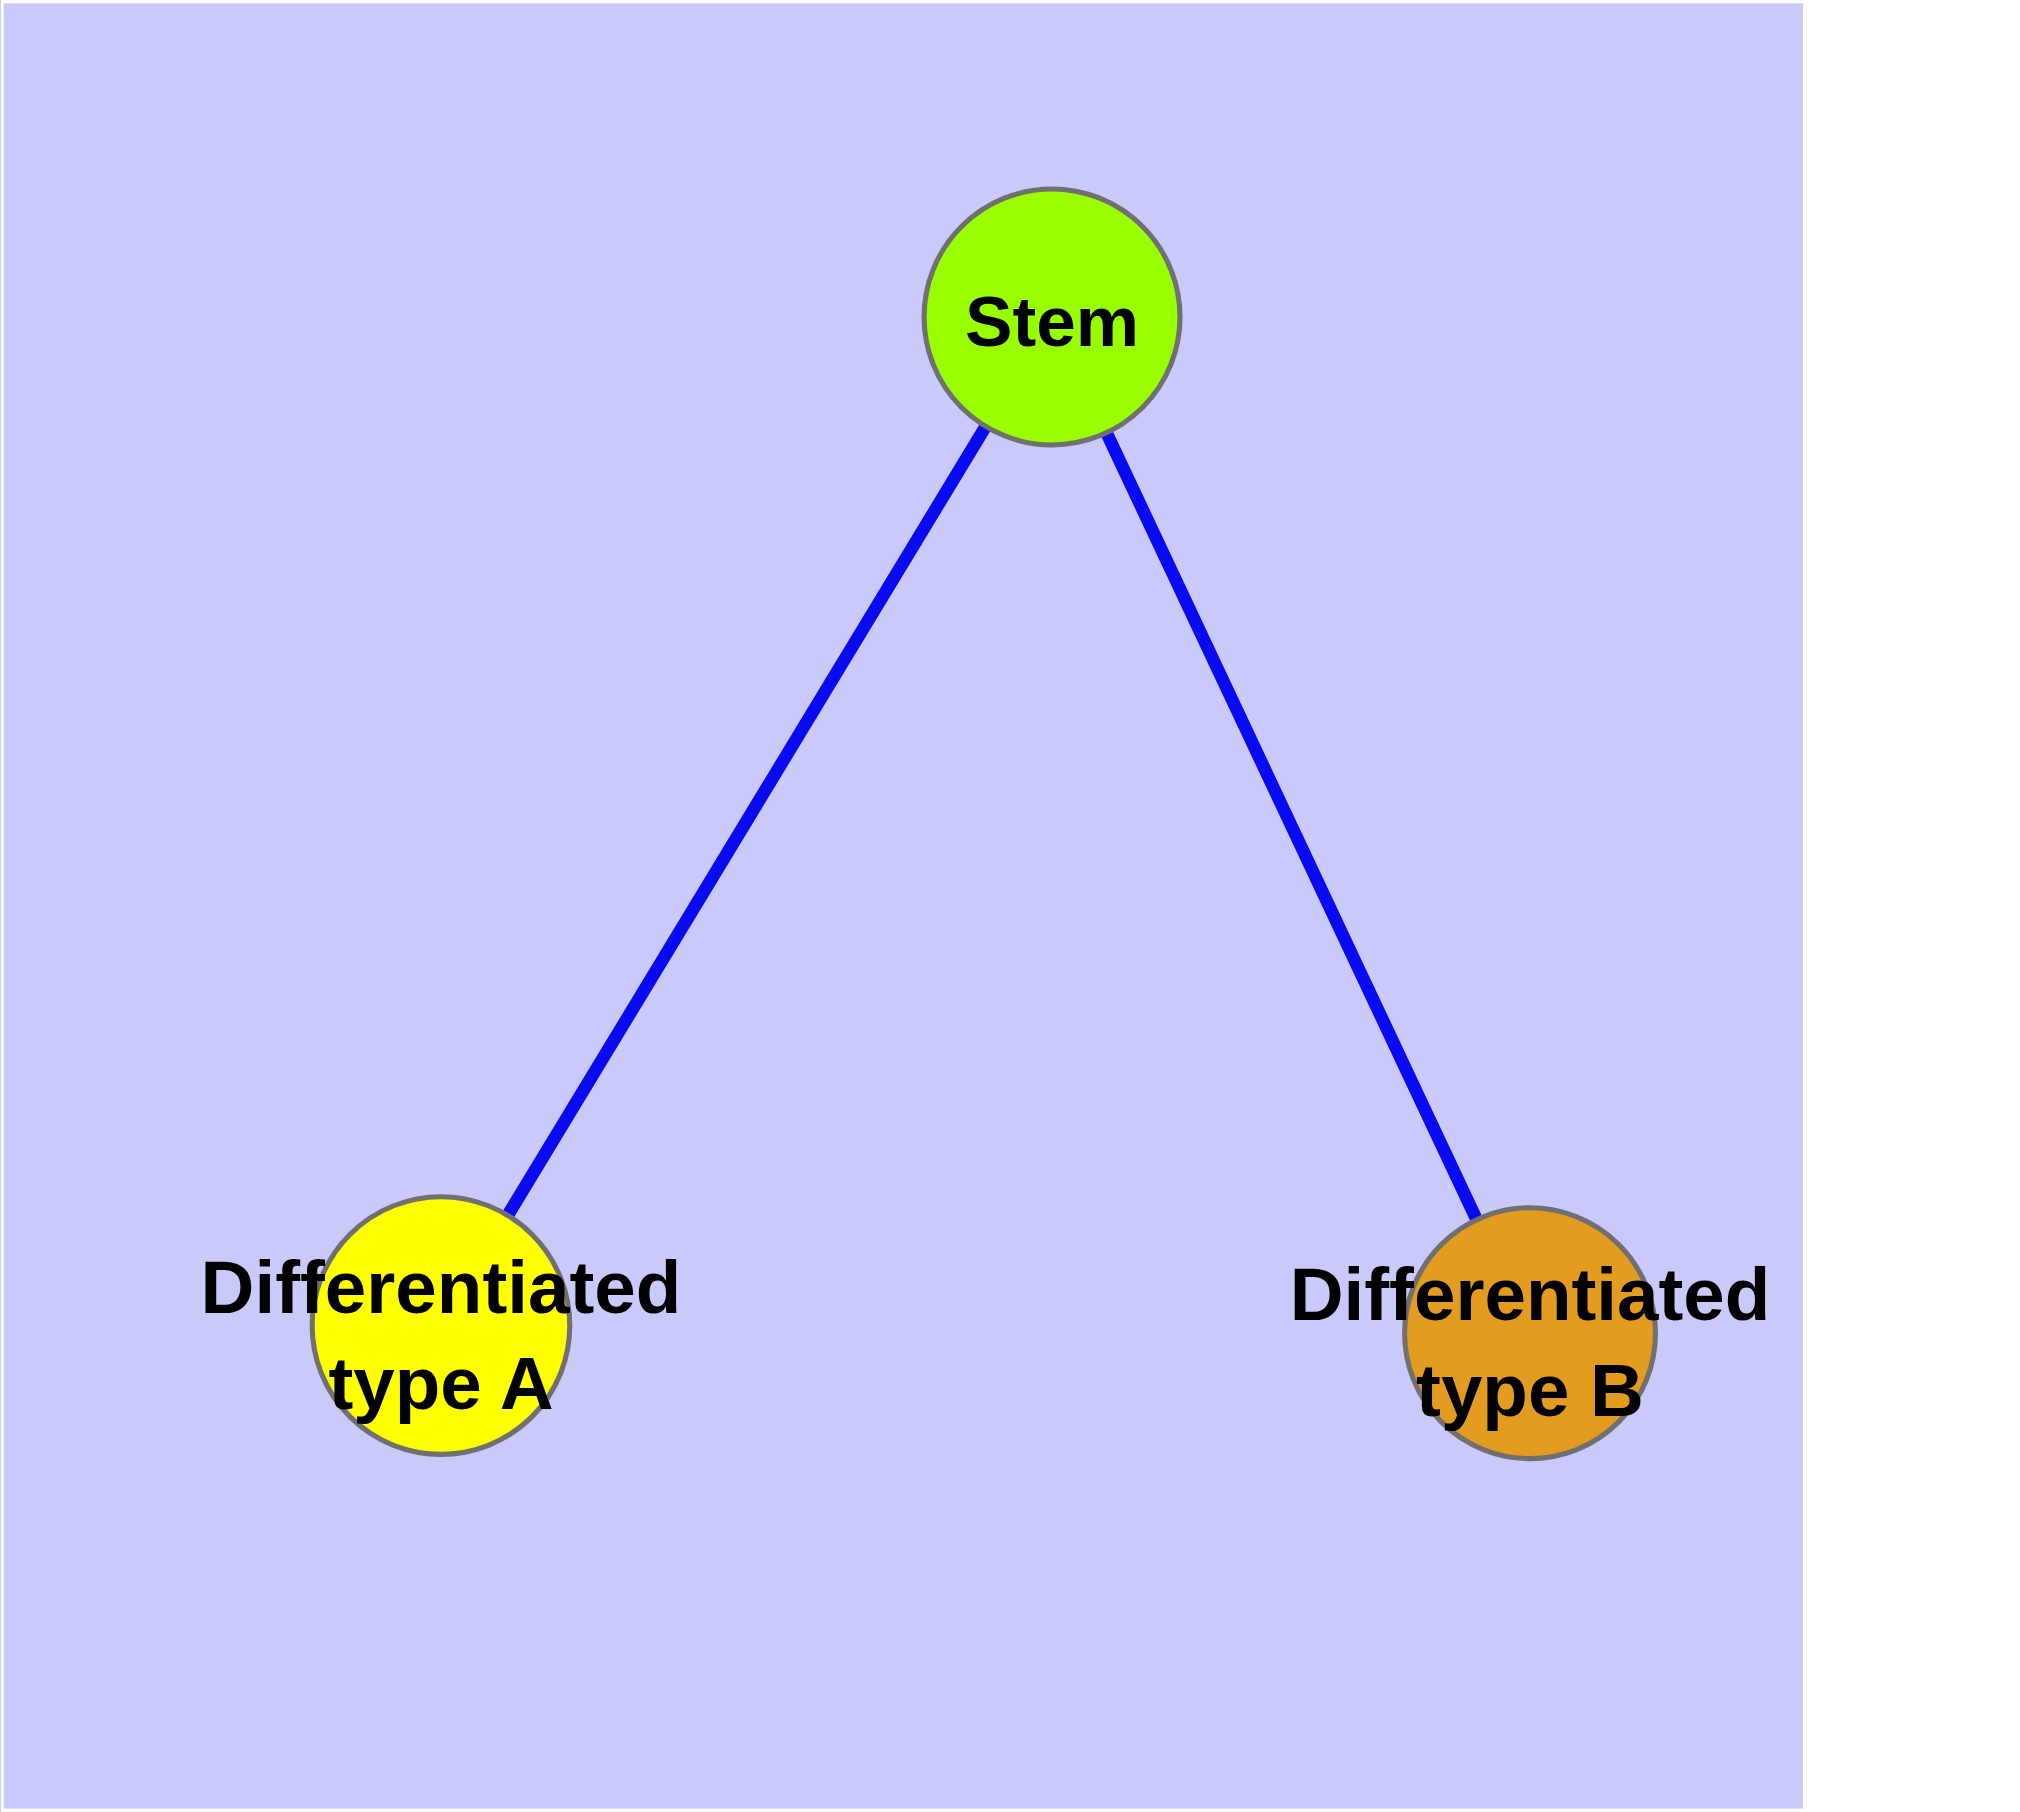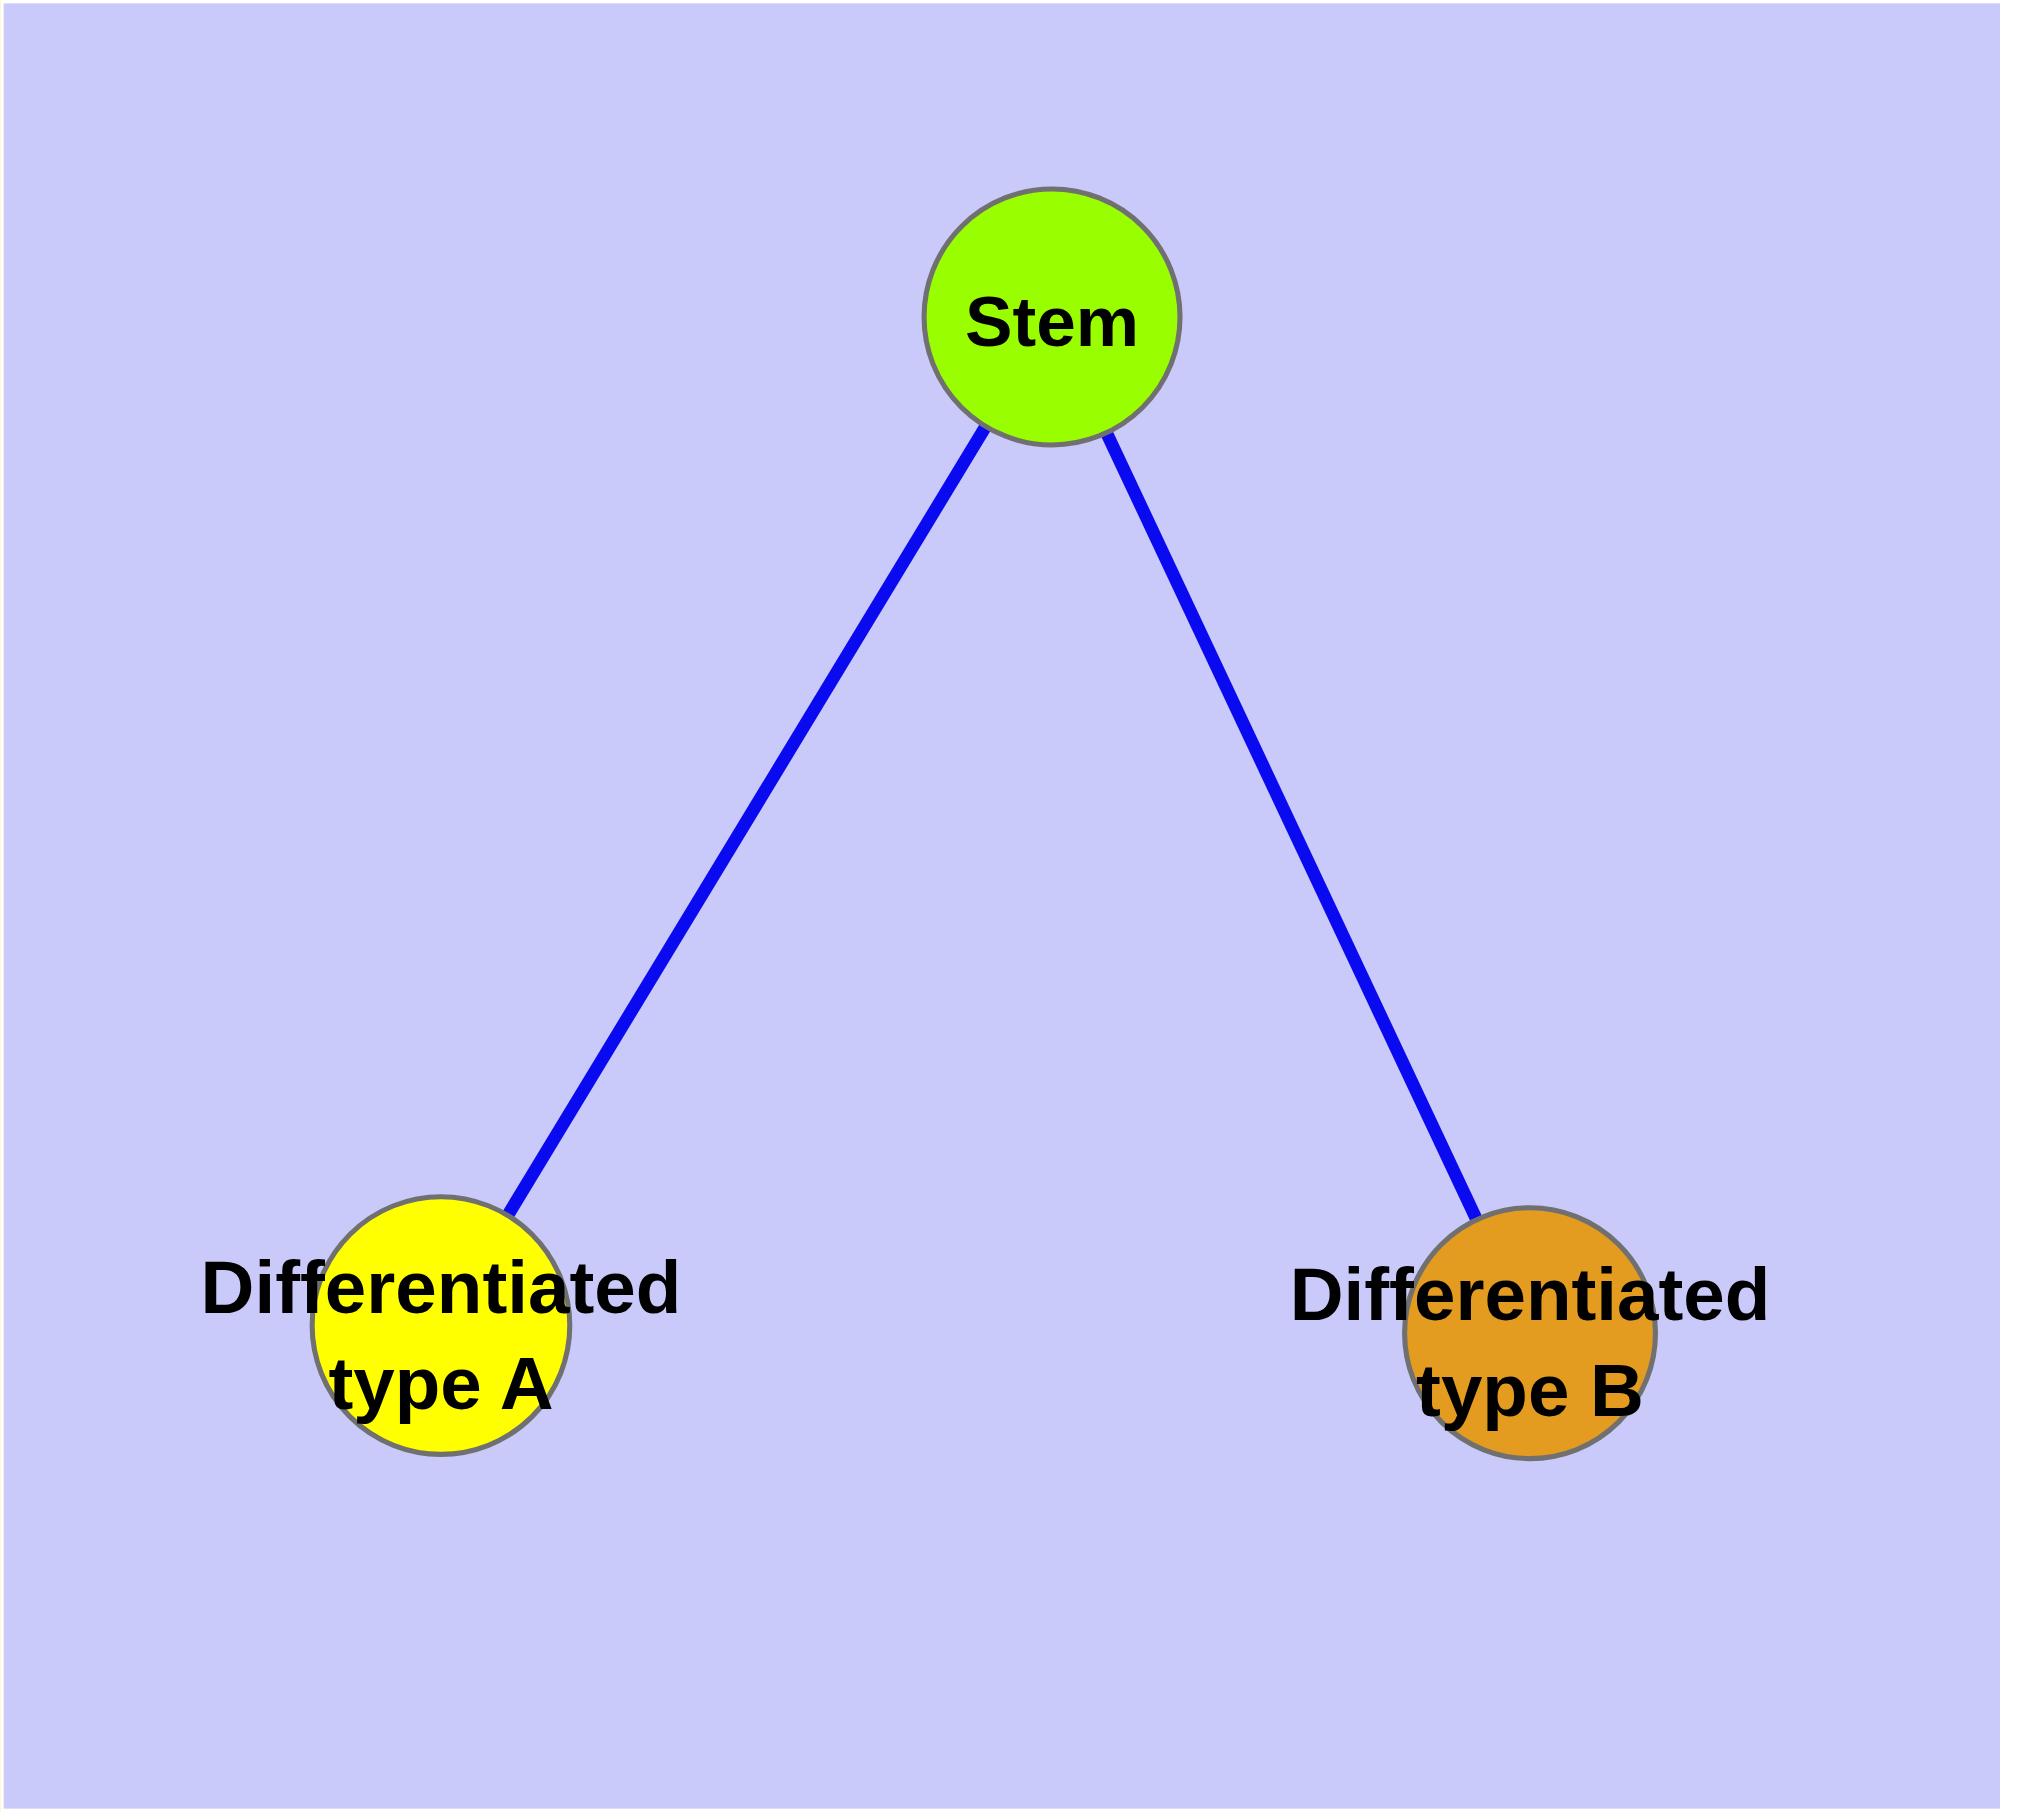--- a/index.html
+++ b/index.html
@@ -2,23 +2,23 @@
 <html style="font-size:13.6px"><head>
 <meta charset="utf-8">
 <style>
   html, body {
     margin: 0;
     padding: 0;
     background: #ffffff;
   }
   .stage {
     position: relative;
-    width: 2000px;
+    width: 1803px;
     height: 1812px;
-    background: #fde047;
+    background: #0369a1;
     overflow: hidden;
     font-family: "Liberation Sans", sans-serif;
   }
   svg text {
     font-family: "Liberation Sans", sans-serif;
     font-weight: bold;
     fill: #000000;
   }
 </style>
 </head>

